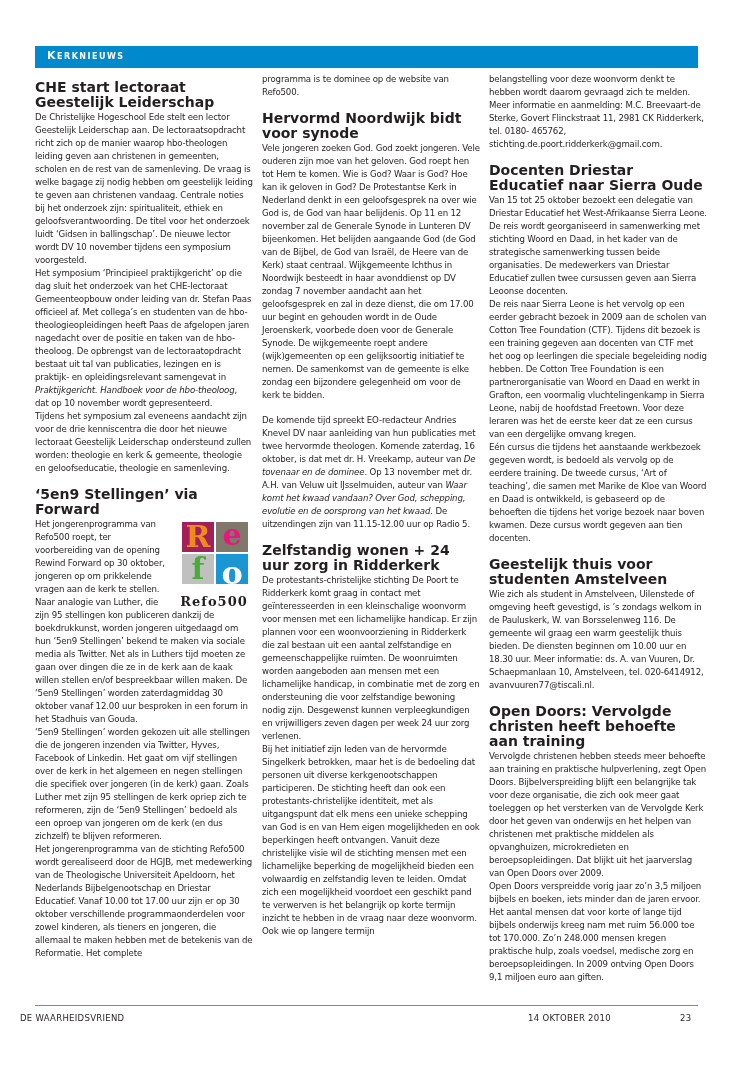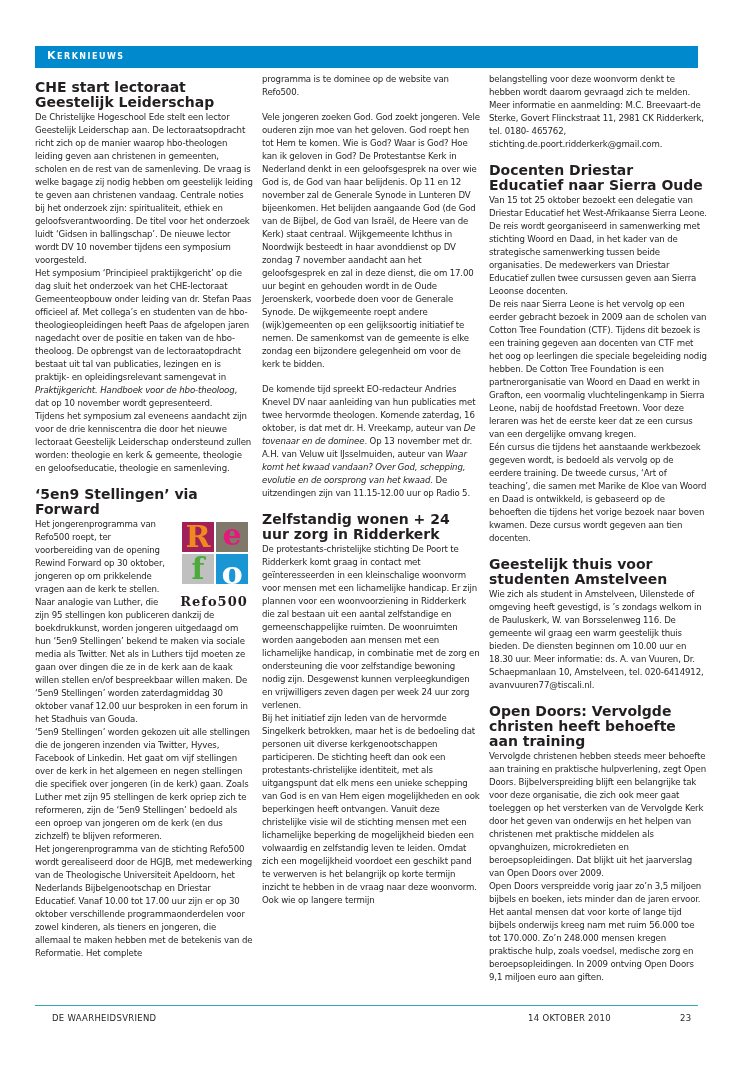--- a/index.html
+++ b/index.html
@@ -20,21 +20,21 @@
   p i { font-style:italic;margin-top:36px; }
   .logo { float:right; width:74px; height:76px; margin:4px 2px 2px 6px; }
   .logo .grid { display:grid; grid-template-columns:32px 32px; grid-template-rows:30px 30px; gap:2px; margin-left:5px;}
   .logo .t1 { background:#a0205a; color:#f08a1e; font:bold 30px "DejaVu Serif", serif; line-height:30px; overflow:hidden; text-align:center;}
   .logo .t2 { background:#80786a; color:#e4197c; font:bold 30px "DejaVu Serif", serif; line-height:26px; overflow:hidden; text-align:center;}
   .logo .t3 { background:#c0c0c0; color:#4aaa3a; font:bold 30px "DejaVu Serif", serif; line-height:30px; overflow:hidden; text-align:center;}
   .logo .t4 { background:#1a96d4; color:#ffffff; font:bold 32px "DejaVu Serif", serif; line-height:38px; overflow:hidden; text-align:center;}
   .logo .caption { font:bold 13px "DejaVu Serif", serif; letter-spacing:1px; text-align:center; margin-top:10px; color:#231f20;}
   .footer-line { position:absolute; left:35px; top:1005px; width:663px; height:1px; background:#37a6bd; }
   .footer { position:absolute; top:1013px; font-size:8.5px; letter-spacing:0.3px; }
-  .f-left { left:52px; } .f-date { left:500px;margin-left:28px; } .f-page { left:680px; }
+  .f-left { left:20px; } .f-date { left:500px;margin-left:28px; } .f-page { left:680px; }
 </style>
 </head>
 <body>
 
 <div class="section-bar">
   <span>Kerknieuws</span>
 </div>
 
 <div class="col col1">
   <div class="art">
@@ -60,20 +60,21 @@
     <p>‘5en9 Stellingen’ worden gekozen uit alle stellingen die de jongeren inzenden via Twitter, Hyves, Facebook of Linkedin. Het gaat om vijf stellingen over de kerk in het algemeen en negen stellingen die specifiek over jongeren (in de kerk) gaan. Zoals Luther met zijn 95 stellingen de kerk opriep zich te reformeren, zijn de ‘5en9 Stellingen’ bedoeld als een oproep van jongeren om de kerk (en dus zichzelf) te blijven reformeren.</p>
     <p>Het jongerenprogramma van de stichting Refo500 wordt gerealiseerd door de HGJB, met medewerking van de Theologische Universiteit Apeldoorn, het Nederlands Bijbelgenootschap en Driestar Educatief. Vanaf 10.00 tot 17.00 uur zijn er op 30 oktober verschillende programmaonderdelen voor zowel kinderen, als tieners en jongeren, die allemaal te maken hebben met de betekenis van de Reformatie. Het complete</p>
   </div>
 </div>
 
 <div class="col col2">
   <div class="art">
     <p>programma is te dominee op de website van Refo500.</p>
   </div>
   <div class="art">
+    <h2>Hervormd Noordwijk bidt voor synode</h2>
     <p>Vele jongeren zoeken God. God zoekt jongeren. Vele ouderen zijn moe van het geloven. God roept hen tot Hem te komen. Wie is God? Waar is God? Hoe kan ik geloven in God? De Protestantse Kerk in Nederland denkt in een geloofsgesprek na over wie God is, de God van haar belijdenis. Op 11 en 12 november zal de Generale Synode in Lunteren DV bijeenkomen. Het belijden aangaande God (de God van de Bijbel, de God van Israël, de Heere van de Kerk) staat centraal. Wijkgemeente Ichthus in Noordwijk besteedt in haar avonddienst op DV zondag 7 november aandacht aan het geloofsgesprek en zal in deze dienst, die om 17.00 uur begint en gehouden wordt in de Oude Jeroenskerk, voorbede doen voor de Generale Synode. De wijkgemeente roept andere (wijk)gemeenten op een gelijksoortig initiatief te nemen. De samenkomst van de gemeente is elke zondag een bijzondere gelegenheid om voor de kerk te bidden.</p>
   </div>
   <div class="art">
     <p><span>De komende tijd spreekt EO-redacteur Andries Knevel DV naar aanleiding van hun publicaties met twee hervormde theologen. Komende zaterdag, 16 oktober, is dat met dr. H. Vreekamp, auteur van </span><i>De tovenaar en de dominee</i><span>. Op 13 november met dr. A.H. van Veluw uit IJsselmuiden, auteur van </span><i>Waar komt het kwaad vandaan? Over God, schepping, evolutie en de oorsprong van het kwaad</i><span>. De uitzendingen zijn van 11.15-12.00 uur op Radio 5.</span></p>
   </div>
   <div class="art">
     <h2>Zelfstandig wonen + 24 uur zorg in Ridderkerk</h2>
     <p>De protestants-christelijke stichting De Poort te Ridderkerk komt graag in contact met geïnteresseerden in een kleinschalige woonvorm voor mensen met een lichamelijke handicap. Er zijn plannen voor een woonvoorziening in Ridderkerk die zal bestaan uit een aantal zelfstandige en gemeenschappelijke ruimten. De woonruimten worden aangeboden aan mensen met een lichamelijke handicap, in combinatie met de zorg en ondersteuning die voor zelfstandige bewoning nodig zijn. Desgewenst kunnen verpleegkundigen en vrijwilligers zeven dagen per week 24 uur zorg verlenen.</p>
     <p>Bij het initiatief zijn leden van de hervormde Singelkerk betrokken, maar het is de bedoeling dat personen uit diverse kerkgenootschappen participeren. De stichting heeft dan ook een protestants-christelijke identiteit, met als uitgangspunt dat elk mens een unieke schepping van God is en van Hem eigen mogelijkheden en ook beperkingen heeft ontvangen. Vanuit deze christelijke visie wil de stichting mensen met een lichamelijke beperking de mogelijkheid bieden een volwaardig en zelfstandig leven te leiden. Omdat zich een mogelijkheid voordoet een geschikt pand te verwerven is het belangrijk op korte termijn inzicht te hebben in de vraag naar deze woonvorm. Ook wie op langere termijn</p>
   </div>

